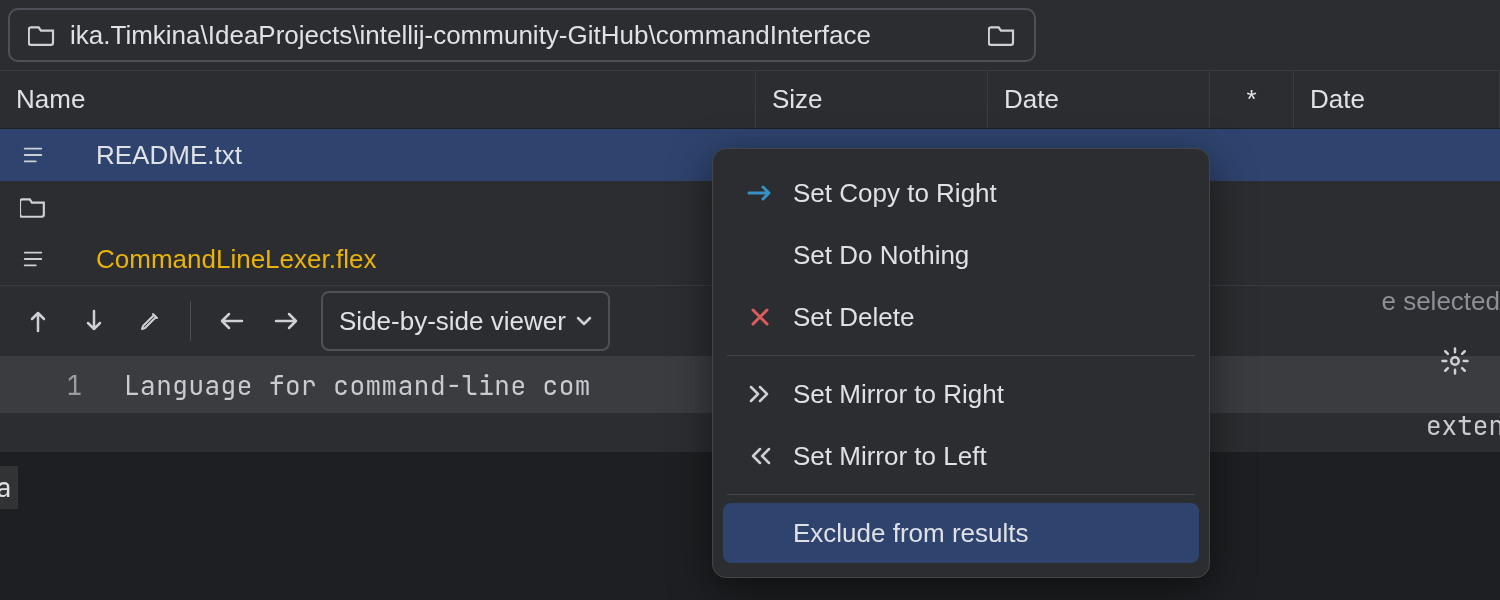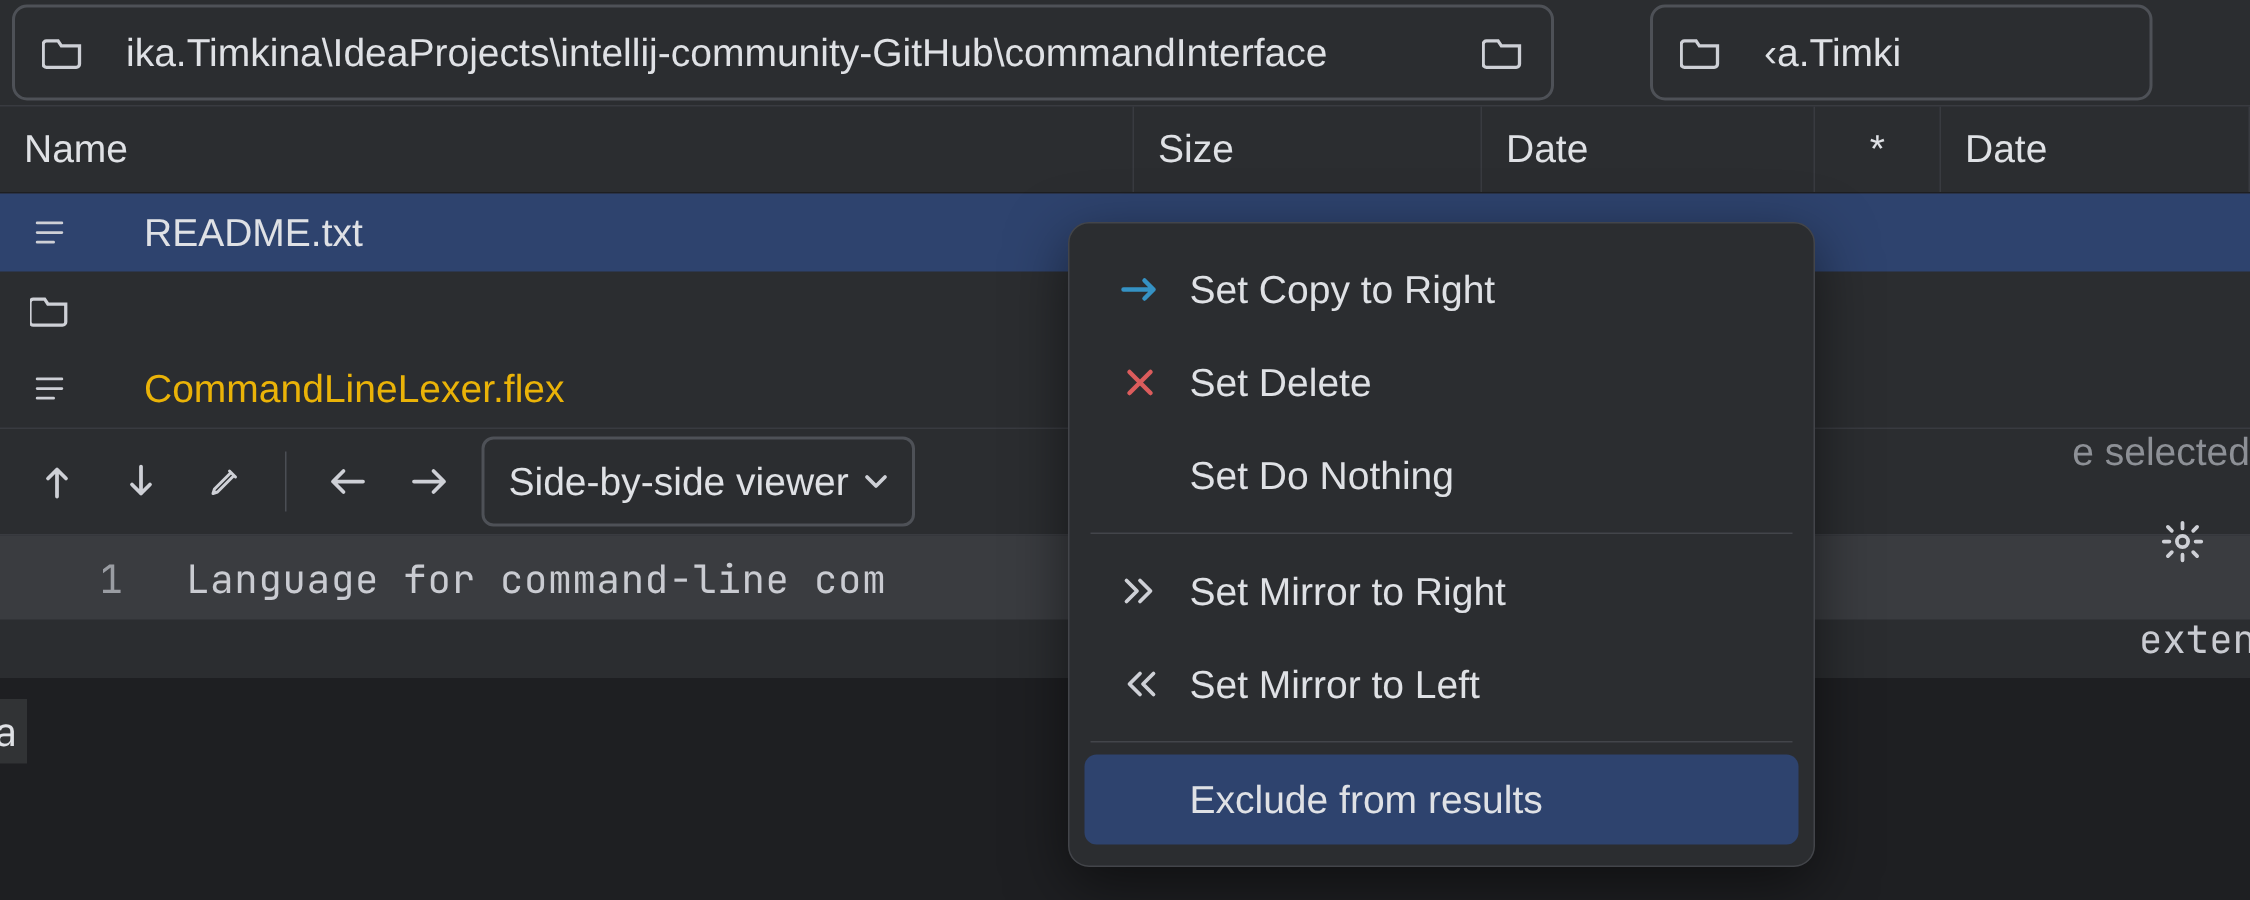--- a/index.html
+++ b/index.html
@@ -18,24 +18,24 @@
   .pathbar {
     display: flex;
     align-items: center;
     height: 70px;
     gap: 14px;
     padding: 0 4px;
   }
   .path-chip {
     display: flex;
     align-items: center;
-    gap: 28px;
+    gap: 14px;
     border: 2px solid #4e5157;
     border-radius: 10px;
-    height: 64px;
+    height: 54px;
     padding: 0 18px;
     white-space: nowrap;
     overflow: hidden;
     color: #dfe1e5;
     background: transparent;
   }
   .path-chip.left { flex: 0 0 auto; width: 1028px; margin-left: 4px;}
   .path-chip.right { margin-left: 50px; width: 335px; padding-left: 18px;}
   .folder-icon {
     width: 28px; height: 22px; flex: 0 0 auto;
@@ -222,28 +222,20 @@
           <path d="M2 3h7l2 3h11v11a2 2 0 0 1-2 2H2a2 2 0 0 1-2-2V5a2 2 0 0 1 2-2z" fill="none" stroke="#ced0d6" stroke-width="2"></path>
         </svg>
     </span>
     <span>ika.Timkina\IdeaProjects\intellij-community-GitHub\commandInterface</span>
     <span class="folder-icon" style="margin-left:auto">
       <svg viewBox="0 0 24 20">
           <path d="M2 3h7l2 3h11v11a2 2 0 0 1-2 2H2a2 2 0 0 1-2-2V5a2 2 0 0 1 2-2z" fill="none" stroke="#ced0d6" stroke-width="2"></path>
         </svg>
     </span>
   </div>
-  <div class="path-chip right">
-    <span class="folder-icon">
-      <svg viewBox="0 0 24 20">
-          <path d="M2 3h7l2 3h11v11a2 2 0 0 1-2 2H2a2 2 0 0 1-2-2V5a2 2 0 0 1 2-2z" fill="none" stroke="#ced0d6" stroke-width="2"></path>
-        </svg>
-    </span>
-    <span>‹a.Timki</span>
-  </div>
 </div>
 
 <div class="headers">
   <div class="col col-name">
       <span>Name</span>
     </div>
   <div class="col col-size">
       <span>Size</span>
     </div>
   <div class="col col-date">
@@ -342,30 +334,30 @@
 <div class="menu">
   <div class="menu-item">
     <span class="mi-icon">
       <svg width="26" height="18" viewBox="0 0 26 18">
           <path d="M2 9h20M16 3l6 6-6 6" stroke="#3592c4" stroke-width="3" fill="none" stroke-linecap="round" stroke-linejoin="round"></path>
         </svg>
     </span>
     <span>Set Copy to Right</span>
   </div>
   <div class="menu-item">
+    <span class="mi-icon"></span>
+    <span>Set Do Nothing</span>
+  </div>
+  <div class="menu-item">
     <span class="mi-icon">
       <svg width="20" height="20" viewBox="0 0 20 20">
           <path d="M3 3l14 14M17 3L3 17" stroke="#db5c5c" stroke-width="3" stroke-linecap="round"></path>
         </svg>
     </span>
     <span>Set Delete</span>
-  </div>
-  <div class="menu-item">
-    <span class="mi-icon"></span>
-    <span>Set Do Nothing</span>
   </div>
   <div class="menu-sep"></div>
   <div class="menu-item">
     <span class="mi-icon">
       <svg width="24" height="20" viewBox="0 0 24 20">
           <path d="M3 3l7 7-7 7M12 3l7 7-7 7" stroke="#ced0d6" stroke-width="2.5" fill="none" stroke-linecap="round" stroke-linejoin="round"></path>
         </svg>
     </span>
     <span>Set Mirror to Right</span>
   </div>

